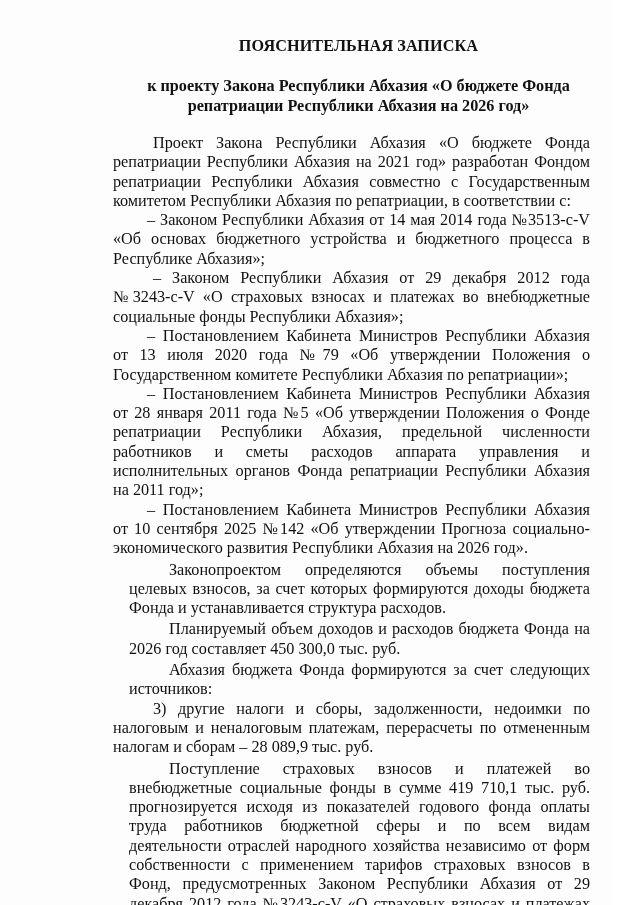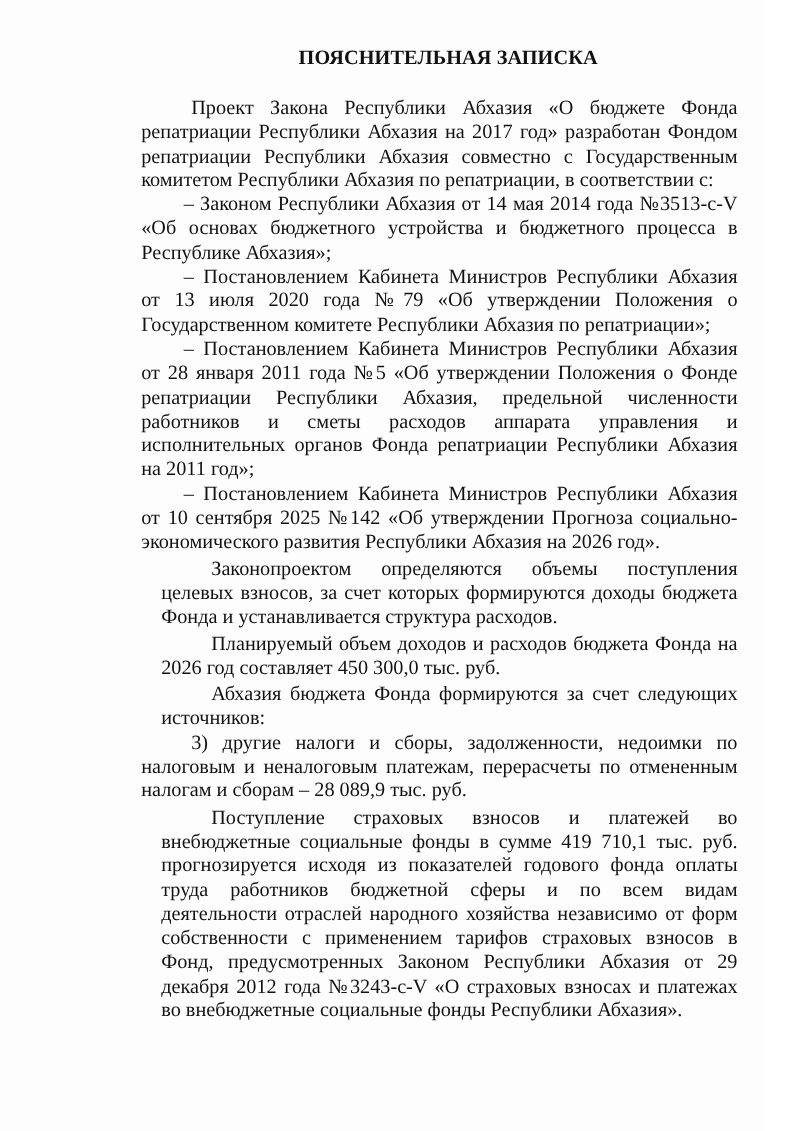--- a/index.html
+++ b/index.html
@@ -51,23 +51,28 @@
     p.list { text-indent: 34px; }
     p.list-wide { text-indent: 40px; }
     p.sp { margin-top: 2px; margin-left: 16px; }
   </style>
 </head>
 <body>
 
 <div class="page">
   <div class="content">
     <div class="title">ПОЯСНИТЕЛЬНАЯ ЗАПИСКА</div>
+    <div class="subtitle">
+      <span>к проекту Закона Республики Абхазия «О бюджете Фонда</span>
+      <span>репатриации Республики Абхазия на 2026 год»</span>
+    </div>
 
-    <p>Проект Закона Республики Абхазия «О бюджете Фонда репатриации Республики Абхазия на 2017 год» разработан Фондом репатриации Республики Абхазия совместно с Государственным комитетом Республики Абхазия по репатриации, в соответствии с:</p>
+    <p>Проект Закона Республики Абхазия «О бюджете Фонда репатриации Республики Абхазия на 2021 год» разработан Фондом репатриации Республики Абхазия совместно с Государственным комитетом Республики Абхазия по репатриации, в соответствии с:</p>
     <p class="list">– Законом Республики Абхазия от 14 мая 2014 года №3513-с-V «Об основах бюджетного устройства и бюджетного процесса в Республике Абхазия»;</p>
+    <p class="list-wide">– Законом Республики Абхазия от 29 декабря 2012 года №3243-с-V «О страховых взносах и платежах во внебюджетные социальные фонды Республики Абхазия»;</p>
     <p class="list">– Постановлением Кабинета Министров Республики Абхазия от 13 июля 2020 года №79 «Об утверждении Положения о Государственном комитете Республики Абхазия по репатриации»;</p>
     <p class="list">– Постановлением Кабинета Министров Республики Абхазия от 28 января 2011 года №5 «Об утверждении Положения о Фонде репатриации Республики Абхазия, предельной численности работников и сметы расходов аппарата управления и исполнительных органов Фонда репатриации Республики Абхазия на 2011 год»;</p>
     <p class="list">– Постановлением Кабинета Министров Республики Абхазия от 10 сентября 2025 №142 «Об утверждении Прогноза социально-экономического развития Республики Абхазия на 2026 год».</p>
     <p class="sp">Законопроектом определяются объемы поступления целевых взносов, за счет которых формируются доходы бюджета Фонда и устанавливается структура расходов.</p>
     <p class="sp">Планируемый объем доходов и расходов бюджета Фонда на 2026 год составляет 450 300,0 тыс. руб.</p>
     <p class="sp">Абхазия бюджета Фонда формируются за счет следующих источников:</p>
     <p>3) другие налоги и сборы, задолженности, недоимки по налоговым и неналоговым платежам, перерасчеты по отмененным налогам и сборам – 28 089,9 тыс. руб.</p>
     <p class="sp">Поступление страховых взносов и платежей во внебюджетные социальные фонды в сумме 419 710,1 тыс. руб. прогнозируется исходя из показателей годового фонда оплаты труда работников бюджетной сферы и по всем видам деятельности отраслей народного хозяйства независимо от форм собственности с применением тарифов страховых взносов в Фонд, предусмотренных Законом Республики Абхазия от 29 декабря 2012 года №3243-с-V «О страховых взносах и платежах во внебюджетные социальные фонды Республики Абхазия».</p>
   </div>
 </div>

